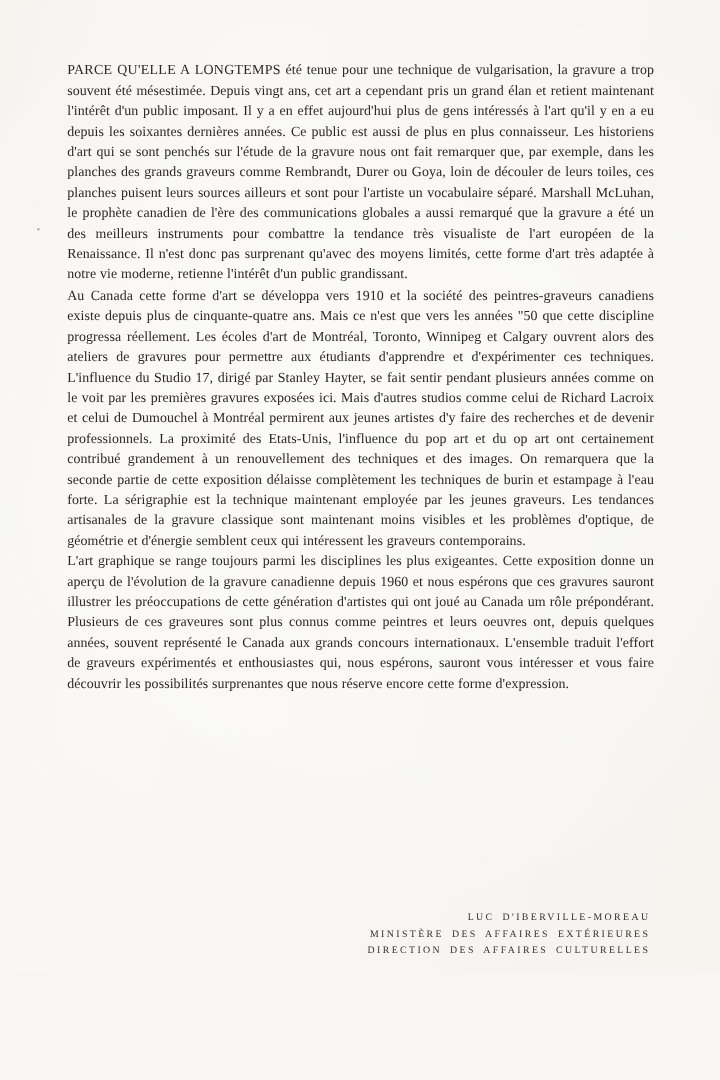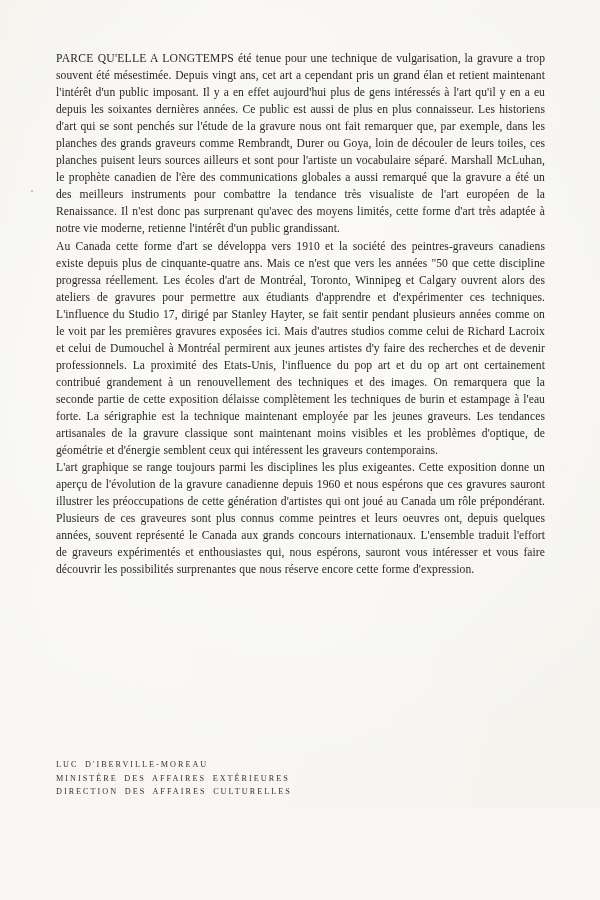--- a/index.html
+++ b/index.html
@@ -80,20 +80,21 @@
   .lead {
     
     letter-spacing: 0.25px;
   }
 
   .signature {
     position: absolute;
     left: 56px;
     top: 758px;
     width: 486px;
+    text-align: right;
   }
   .sig-line {
     font-size: 8.2px;
     line-height: 13.6px;
     letter-spacing: 2.0px;
     word-spacing: 2.6px;
     color: #35322d;
     white-space: nowrap;
   }
 </style>

